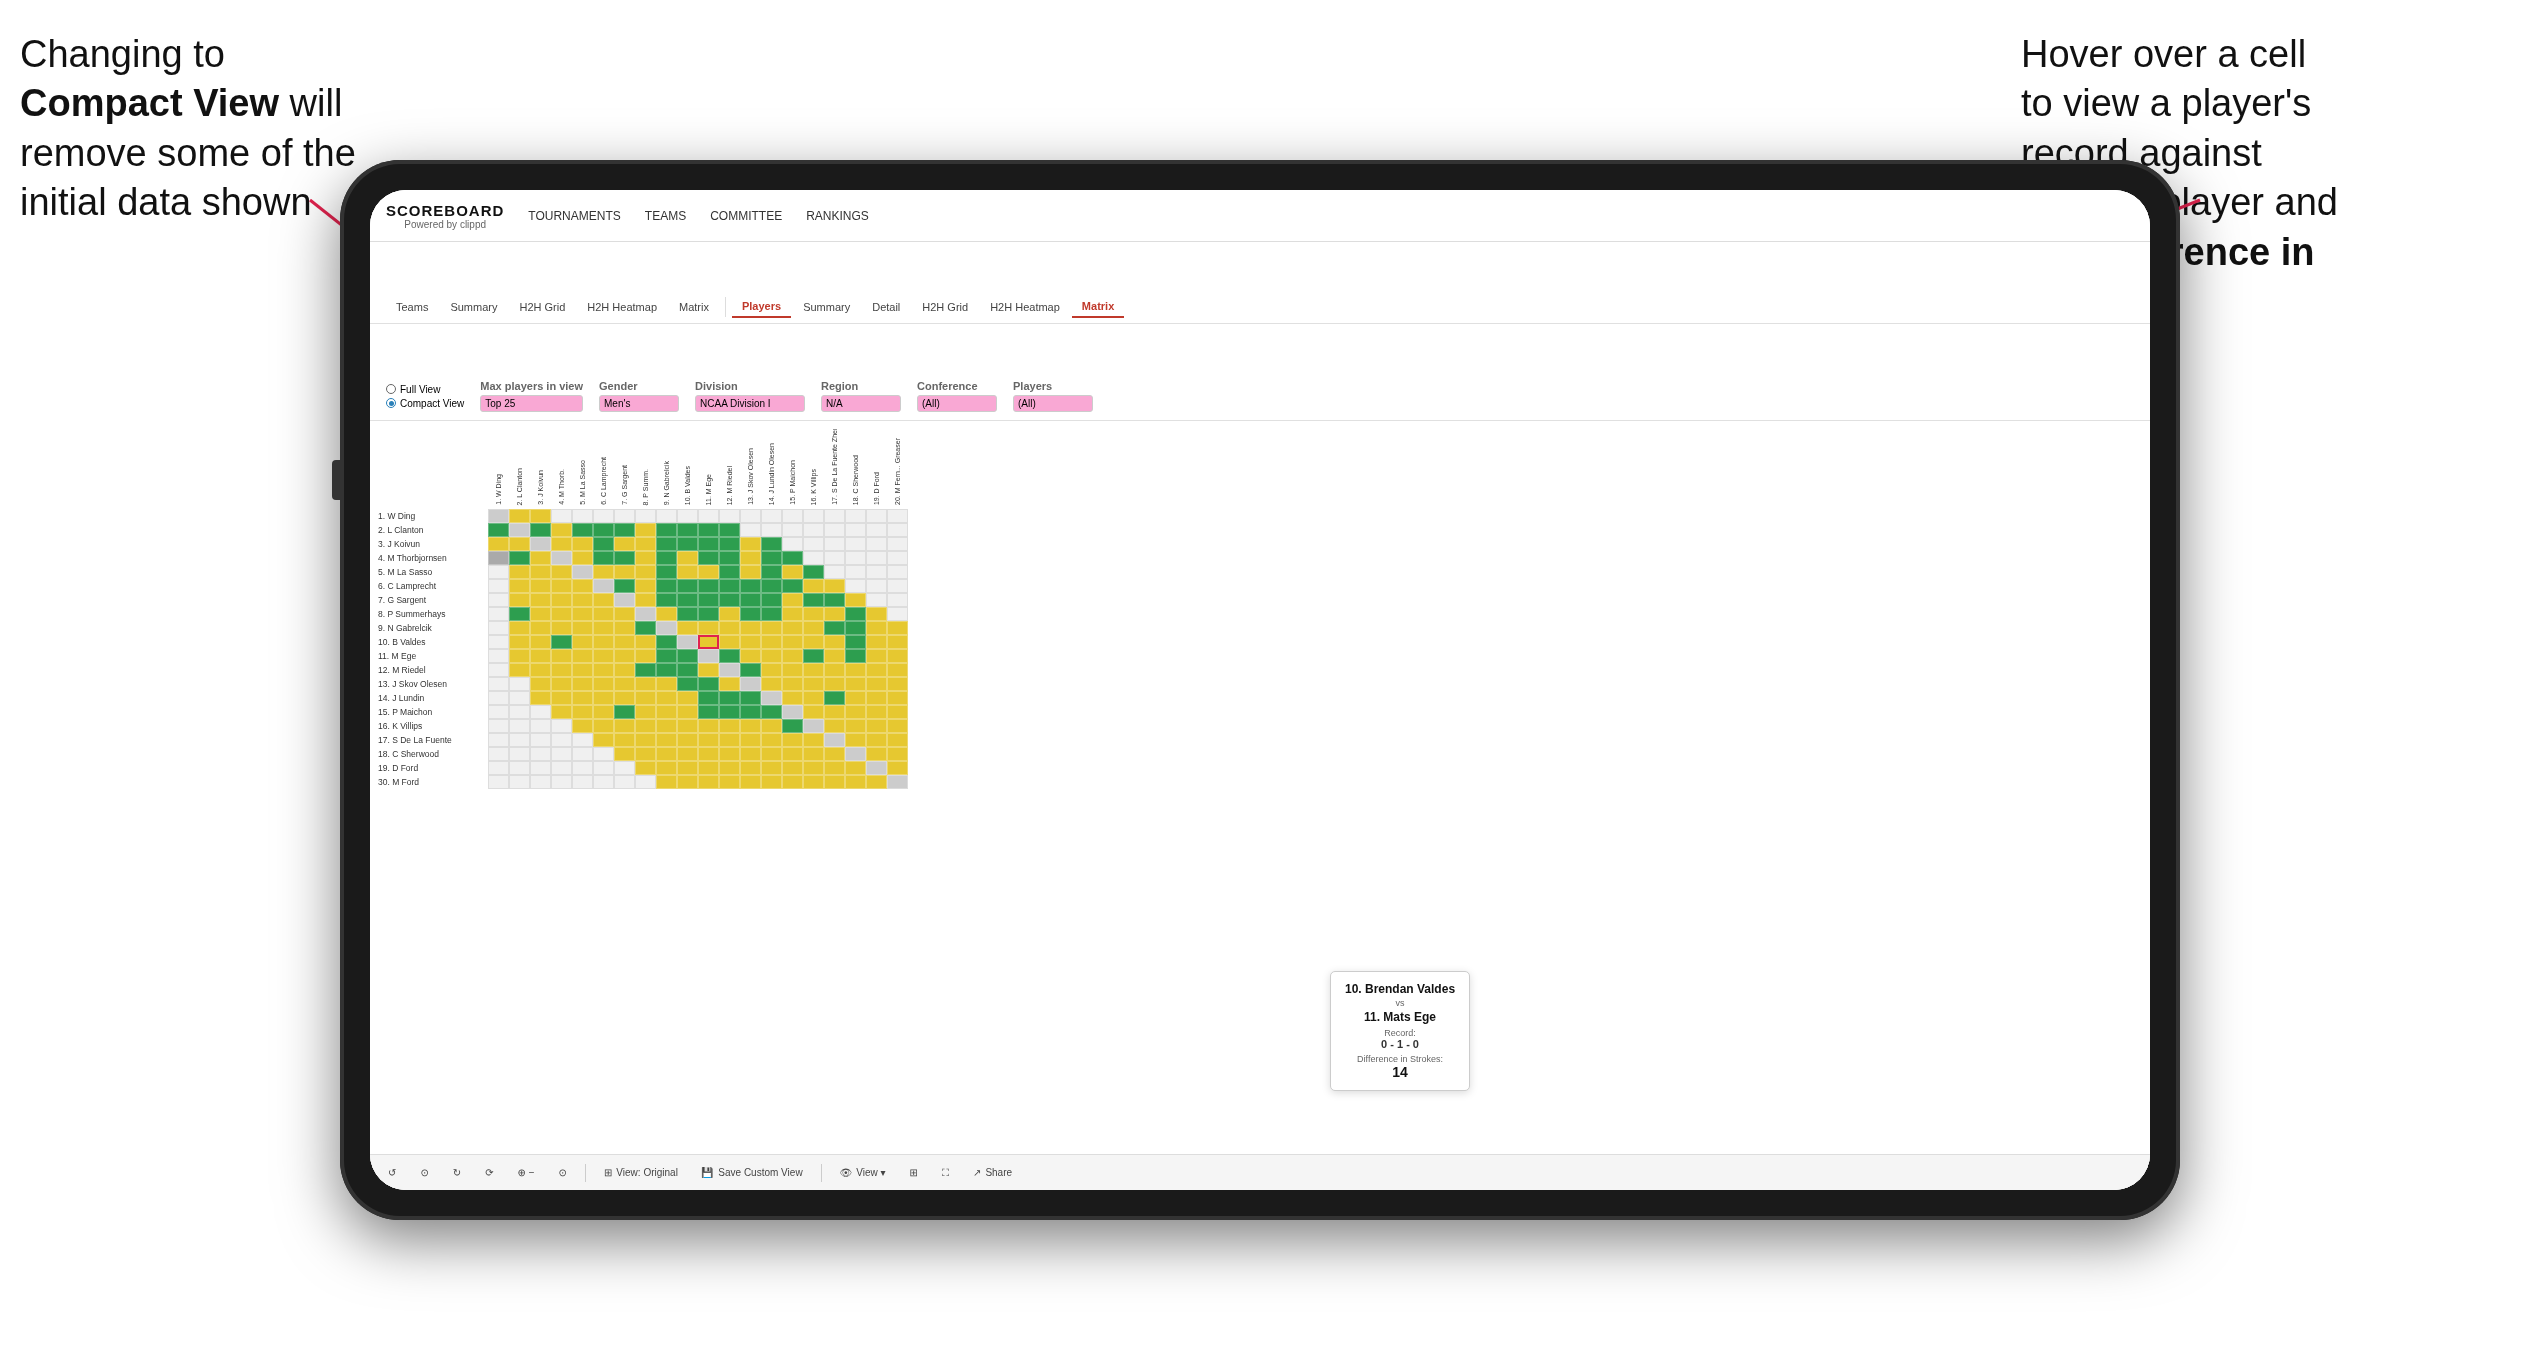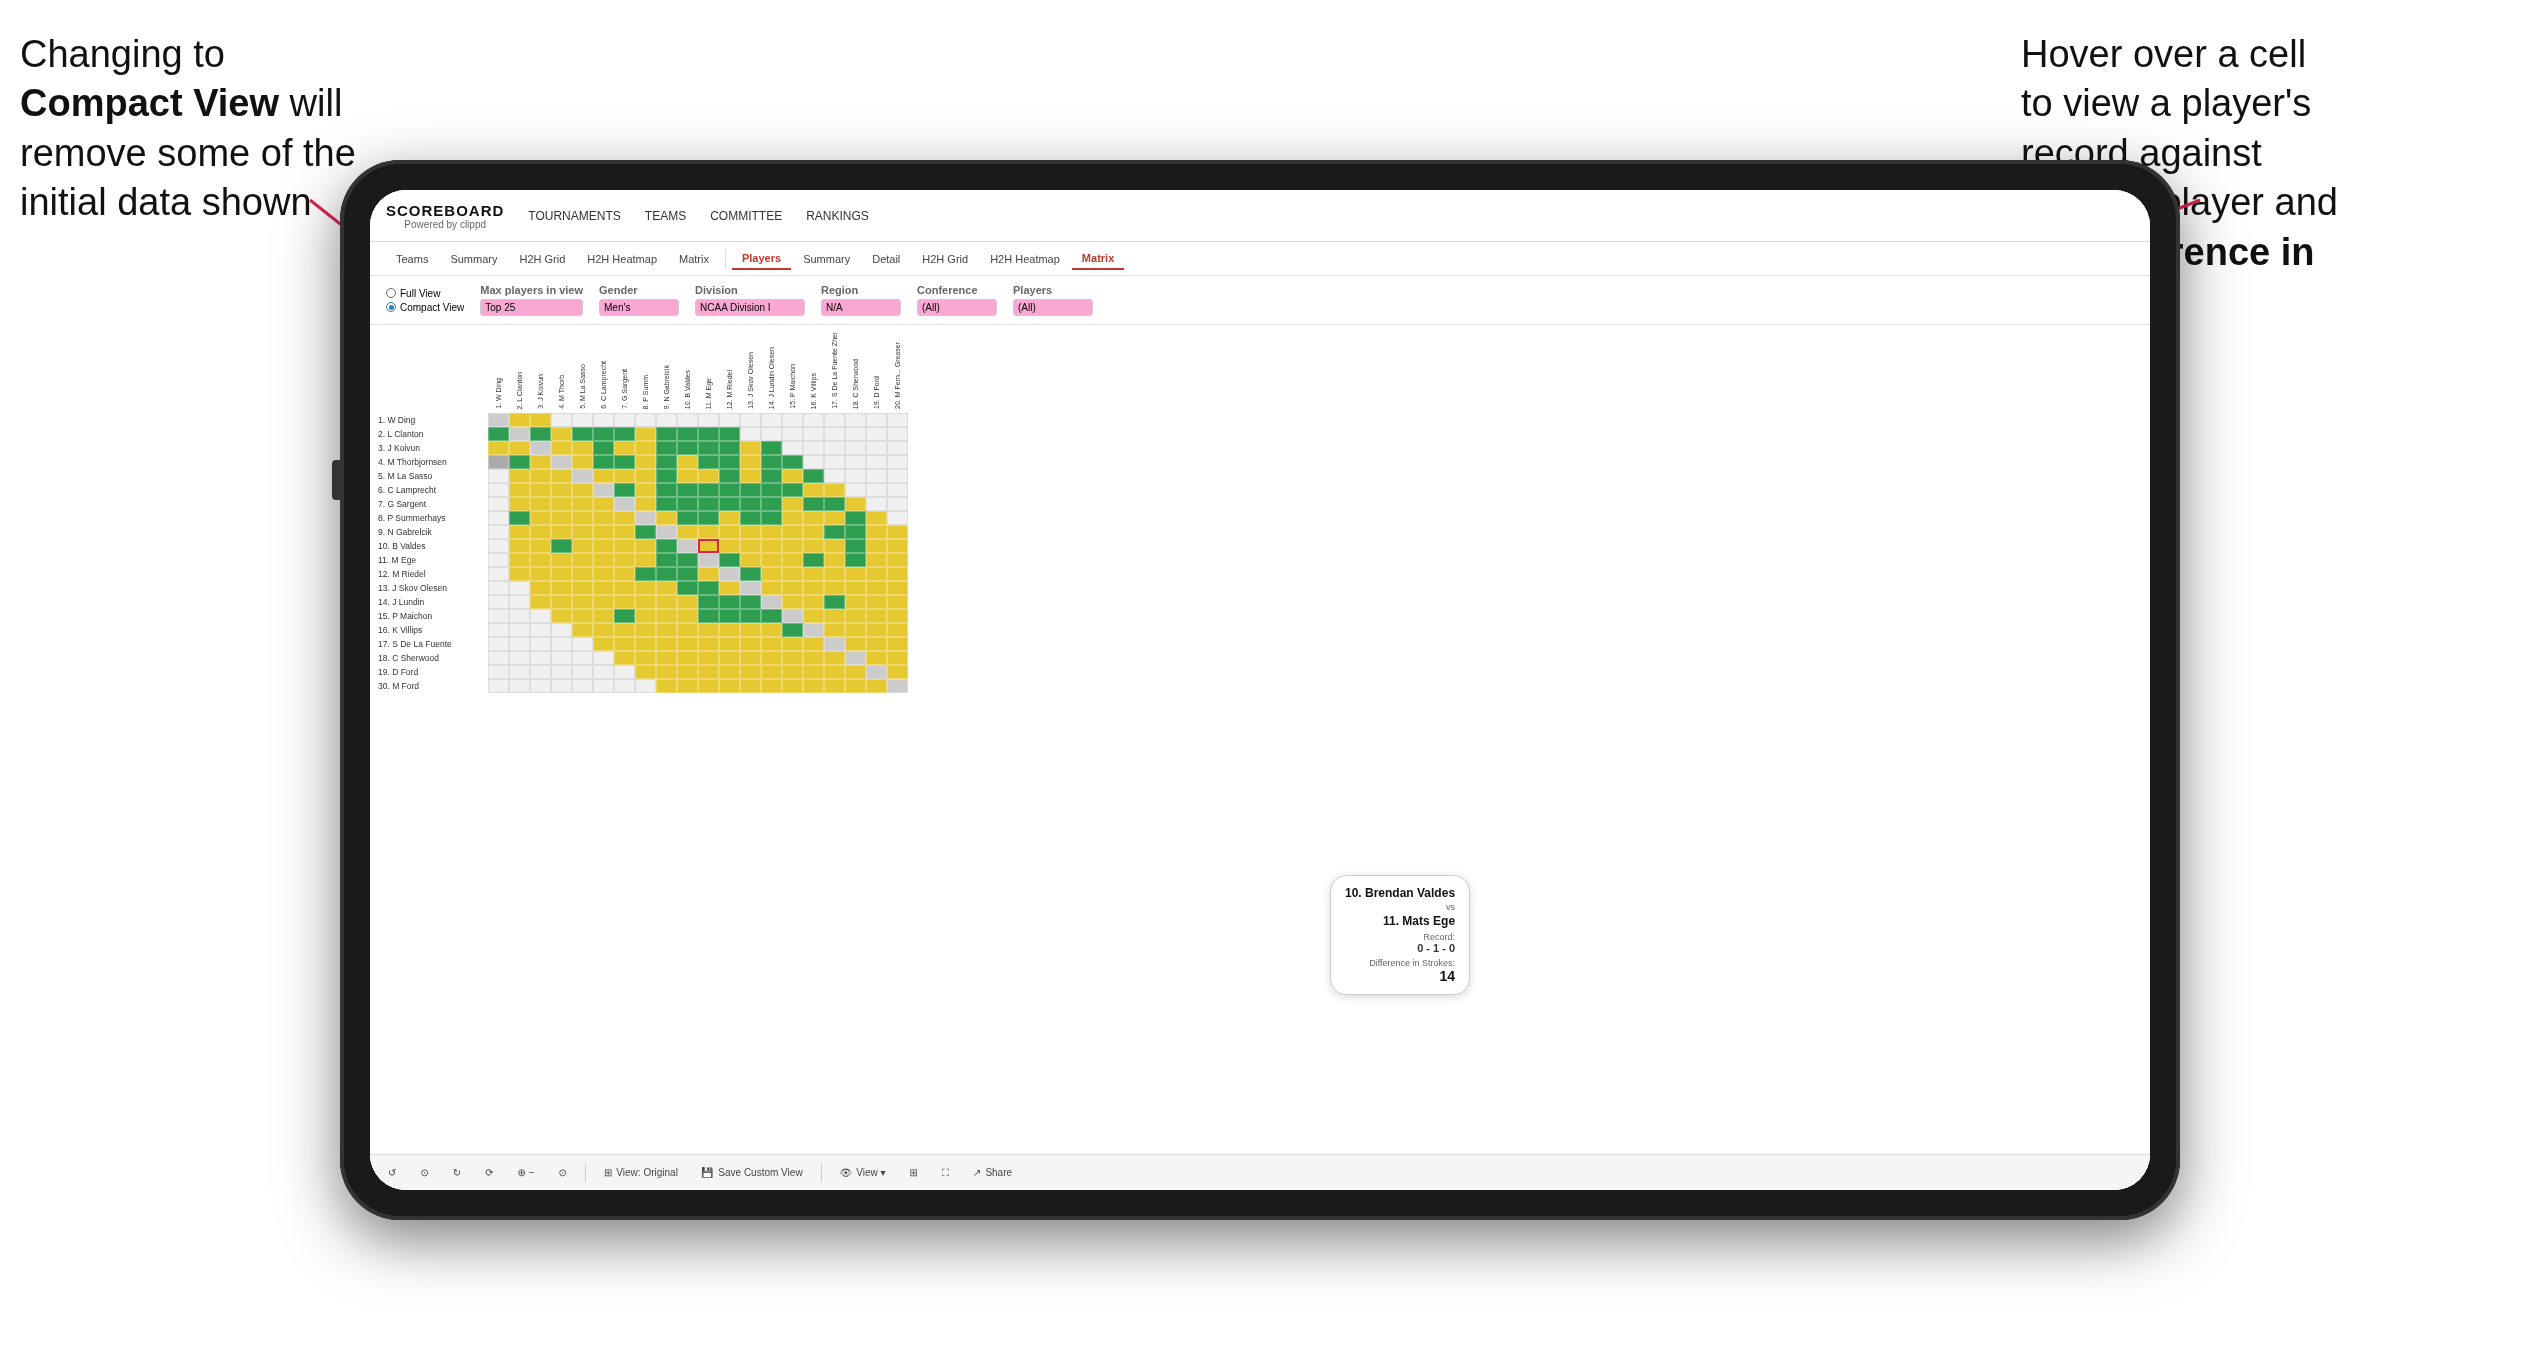--- a/index.html
+++ b/index.html
@@ -86,20 +86,21 @@
     }
 
     
     .screen {
       width: 100%;
       height: 100%;
       background: #fff;
       overflow: hidden;
       display: flex;
       flex-direction: column;
+      gap: 48px;
     }
 
     
     .navbar {
       background: #fff;
       border-bottom: 1px solid #ddd;
       padding: 0 16px;
       display: flex;
       align-items: center;
       height: 52px;
@@ -322,24 +323,24 @@
     .cell-yellow { background: #e6c830; }
     .cell-gray { background: #aaa; }
     .cell-white { background: #f0f0f0; border: 0.5px solid #ddd; }
     .cell-diag { background: #ccc; }
 
     
     .tooltip-box {
       position: absolute;
       background: #fff;
       border: 1px solid #ccc;
-      border-radius: 16px;
+      border-radius: 5px;
       padding: 10px 14px;
       font-size: 11px;
-      text-align: right;
+      text-align: center;
       box-shadow: 0 2px 8px rgba(0,0,0,0.15);
       min-width: 130px;
       left: 960px;
       top: 550px;
       z-index: 10;
     }
     .tooltip-player1 {
       font-weight: 700;
       font-size: 12px;
       color: #111;

